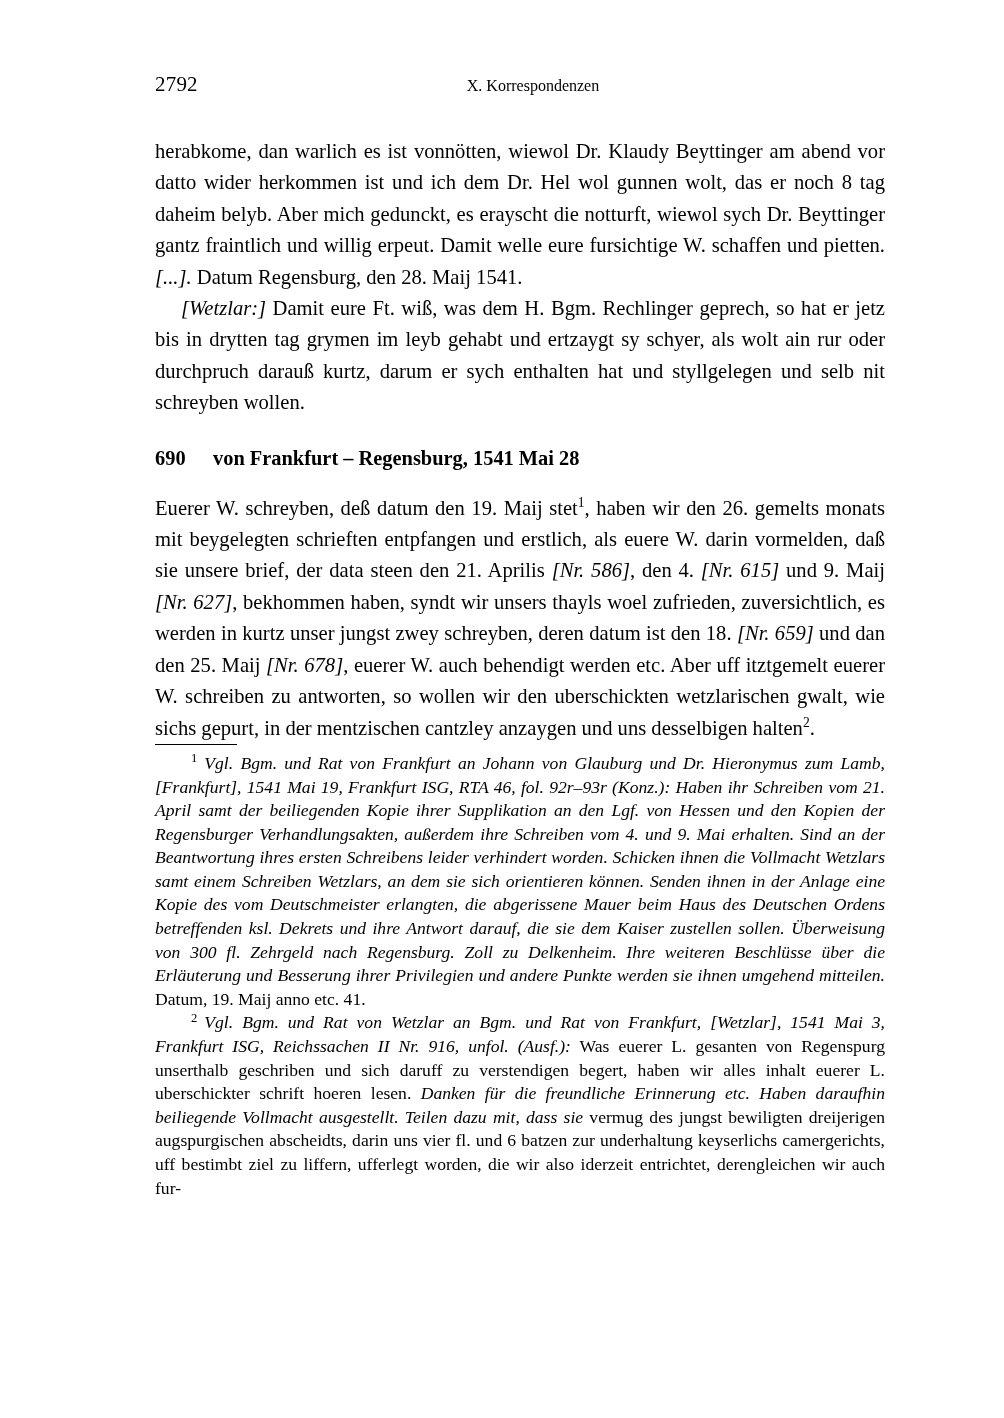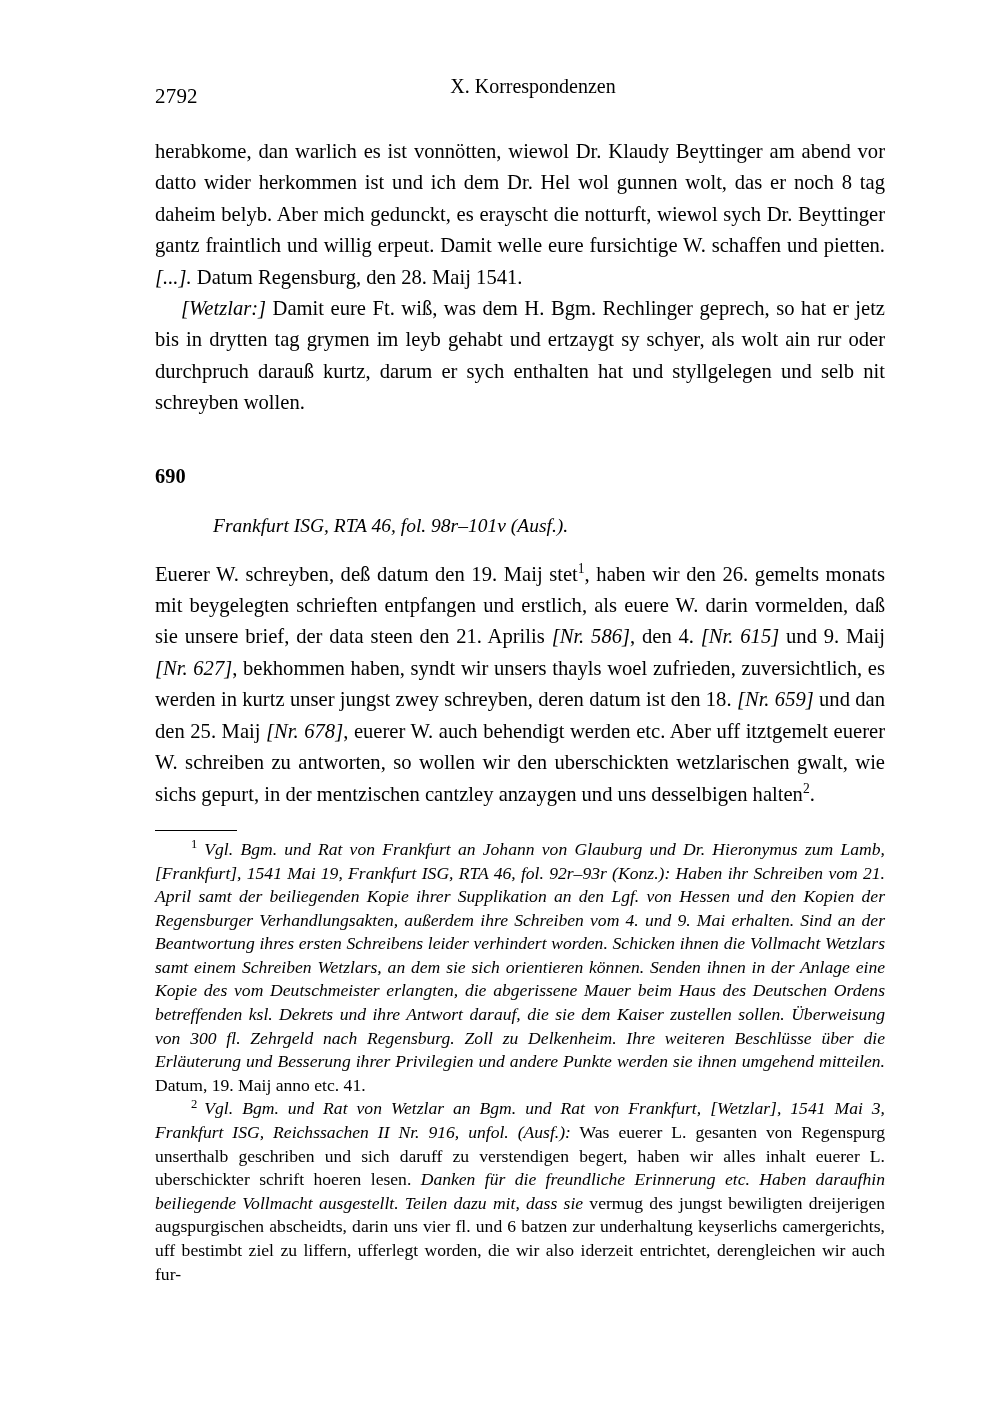--- a/index.html
+++ b/index.html
@@ -33,30 +33,30 @@
   
   .runhead {
     position: relative;
     height: 34px;
     font-size: 21px;
     line-height: 28px;
   }
   .runhead .folio {
     position: absolute;
     left: 0;
-    top: 12px;
+    top: 0;
     letter-spacing: 0.2px;
   }
   .runhead .title {
     position: absolute;
     left: 0;
     right: 0;
     top: 2px;
     text-align: center;
-    font-size: 20px;
+    font-size: 16px;
     padding-left: 26px;
   }
 
   
   .body-block {
     margin-top: 32px;
   }
   p.para {
     margin: 0;
     font-size: 20.6px;
@@ -70,21 +70,21 @@
   }
   .it { font-style: italic; }
   sup.fnref {
     font-size: 0.66em;
     vertical-align: super;
     line-height: 0;
   }
 
   
   .doc-heading {
-    margin-top: 42px;
+    margin-top: 24px;
     display: flex;
     align-items: flex-start;
     font-weight: bold;
     font-size: 20.4px;
     line-height: 30px;
   }
   .doc-heading .num {
     width: 58px;
     flex: 0 0 58px;
   }
@@ -102,21 +102,20 @@
     font-size: 19.5px;
     line-height: 26px;
   }
 
   .main-para {
     margin-top: 20px;
   }
 
   
   .footnotes {
-    margin-top: 20px;
   }
   .fn-rule {
     width: 82px;
     height: 0;
     border-top: 1.1px solid #000;
     margin: 0 0 7px 0;
   }
   p.footnote {
     margin: 0;
     font-size: 17.6px;
@@ -147,24 +146,24 @@
     </div>
 
     <div class="body-block">
       <p class="para"><span>herabkome, dan warlich es ist vonnötten, wiewol Dr. Klaudy Beyttinger am abend vor datto wider herkommen ist und ich dem Dr. Hel wol gunnen wolt, das er noch 8 tag daheim belyb. Aber mich gedunckt, es erayscht die notturft, wiewol sych Dr. Beyttinger gantz fraintlich und willig erpeut. Damit welle eure fursichtige W. schaffen und pietten. </span><span class="it">[...].</span><span> Datum Regensburg, den 28. Maij 1541.</span></p>
       <p class="para indent"><span class="it">[Wetzlar:]</span><span> Damit eure Ft. wiß, was dem H. Bgm. Rechlinger geprech, so hat er jetz bis in drytten tag grymen im leyb gehabt und ertzaygt sy schyer, als wolt ain rur oder durchpruch darauß kurtz, darum er sych enthalten hat und styllgelegen und selb nit schreyben wollen.</span></p>
     </div>
 
     <div class="doc-heading">
       <span class="num">690</span>
       <span class="htext">
+        <span class="l2">von Frankfurt – Regensburg, 1541 Mai 28</span>
       </span>
     </div>
 
-    <div class="source-line">Frankfurt ISG, RTA 46, fol. 98r–101v (Ausf.).</div>
 
     <div class="main-para">
       <p class="para"><span>Euerer W. schreyben, deß datum den 19. Maij stet</span><sup class="fnref">1</sup><span>, haben wir den 26. gemelts monats mit beygelegten schrieften entpfangen und erstlich, als euere W. darin vormelden, daß sie unsere brief, der data steen den 21. Aprilis </span><span class="it">[Nr. 586]</span><span>, den 4. </span><span class="it">[Nr. 615]</span><span> und 9. Maij </span><span class="it">[Nr. 627]</span><span>, bekhommen haben, syndt wir unsers thayls woel zufrieden, zuversichtlich, es werden in kurtz unser jungst zwey schreyben, deren datum ist den 18. </span><span class="it">[Nr. 659]</span><span> und dan den 25. Maij </span><span class="it">[Nr. 678]</span><span>, euerer W. auch behendigt werden etc. Aber uff itztgemelt euerer W. schreiben zu antworten, so wollen wir den uberschickten wetzlarischen gwalt, wie sichs gepurt, in der mentzischen cantzley anzaygen und uns desselbigen halten</span><sup class="fnref">2</sup><span>.</span></p>
     </div>
 
     <div class="footnotes">
       <div class="fn-rule"></div>
 
       <p class="footnote"><span class="fnum">1</span><span>Vgl. Bgm. und Rat von Frankfurt an Johann von Glauburg und Dr. Hieronymus zum Lamb, [Frankfurt], 1541 Mai 19, Frankfurt ISG, RTA 46, fol. 92r–93r (Konz.): Haben ihr Schreiben vom 21. April samt der beiliegenden Kopie ihrer Supplikation an den Lgf. von Hessen und den Kopien der Regensburger Verhandlungsakten, außerdem ihre Schreiben vom 4. und 9. Mai erhalten. Sind an der Beantwortung ihres ersten Schreibens leider verhindert worden. Schicken ihnen die Vollmacht Wetzlars samt einem Schreiben Wetzlars, an dem sie sich orientieren können. Senden ihnen in der Anlage eine Kopie des vom Deutschmeister erlangten, die abgerissene Mauer beim Haus des Deutschen Ordens betreffenden ksl. Dekrets und ihre Antwort darauf, die sie dem Kaiser zustellen sollen. Überweisung von 300 fl. Zehrgeld nach Regensburg. Zoll zu Delkenheim. Ihre weiteren Beschlüsse über die Erläuterung und Besserung ihrer Privilegien und andere Punkte werden sie ihnen umgehend mitteilen.</span><span class="up"> Datum, 19. Maij anno etc. 41.</span></p>
 

